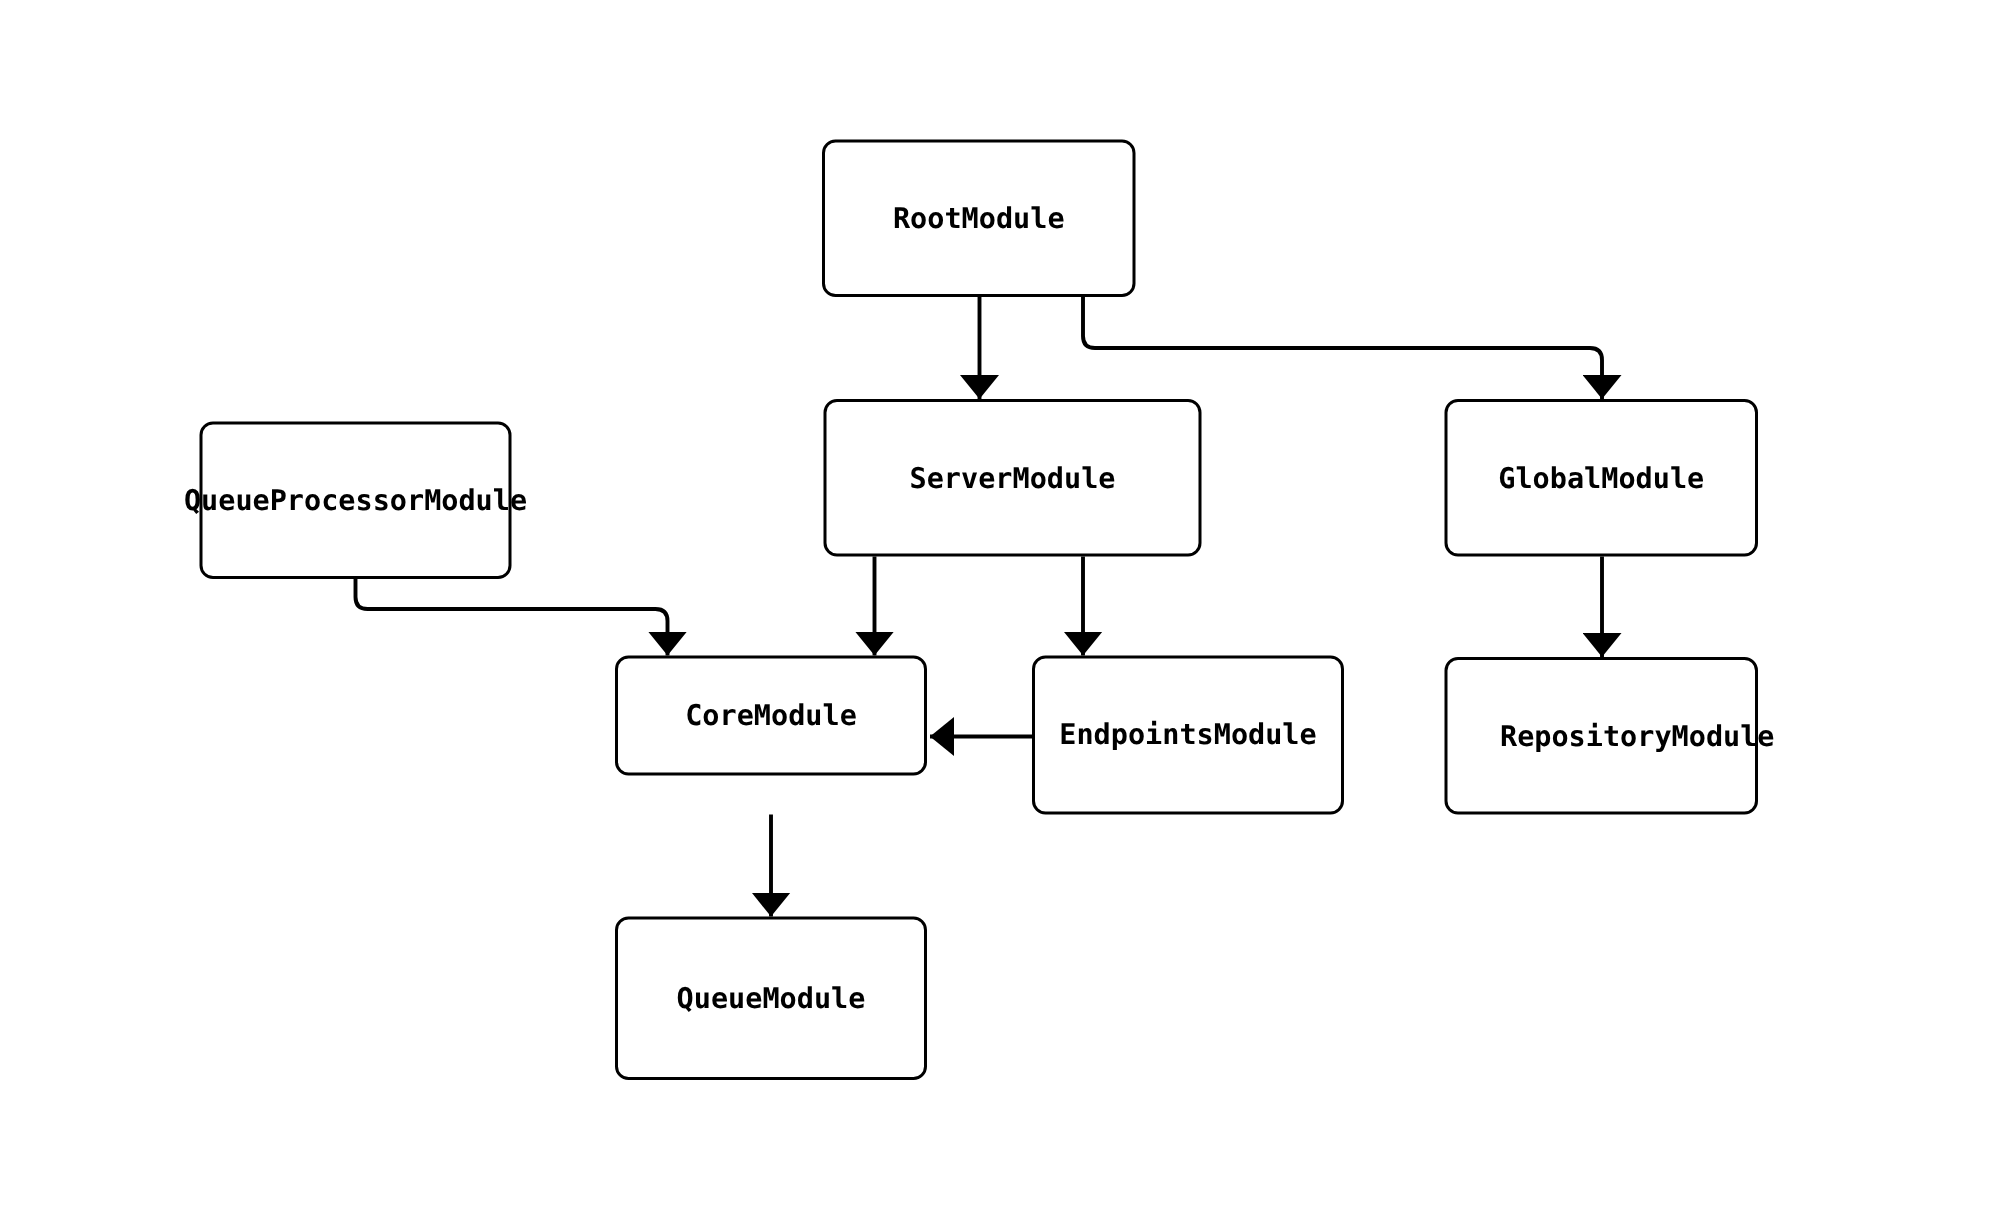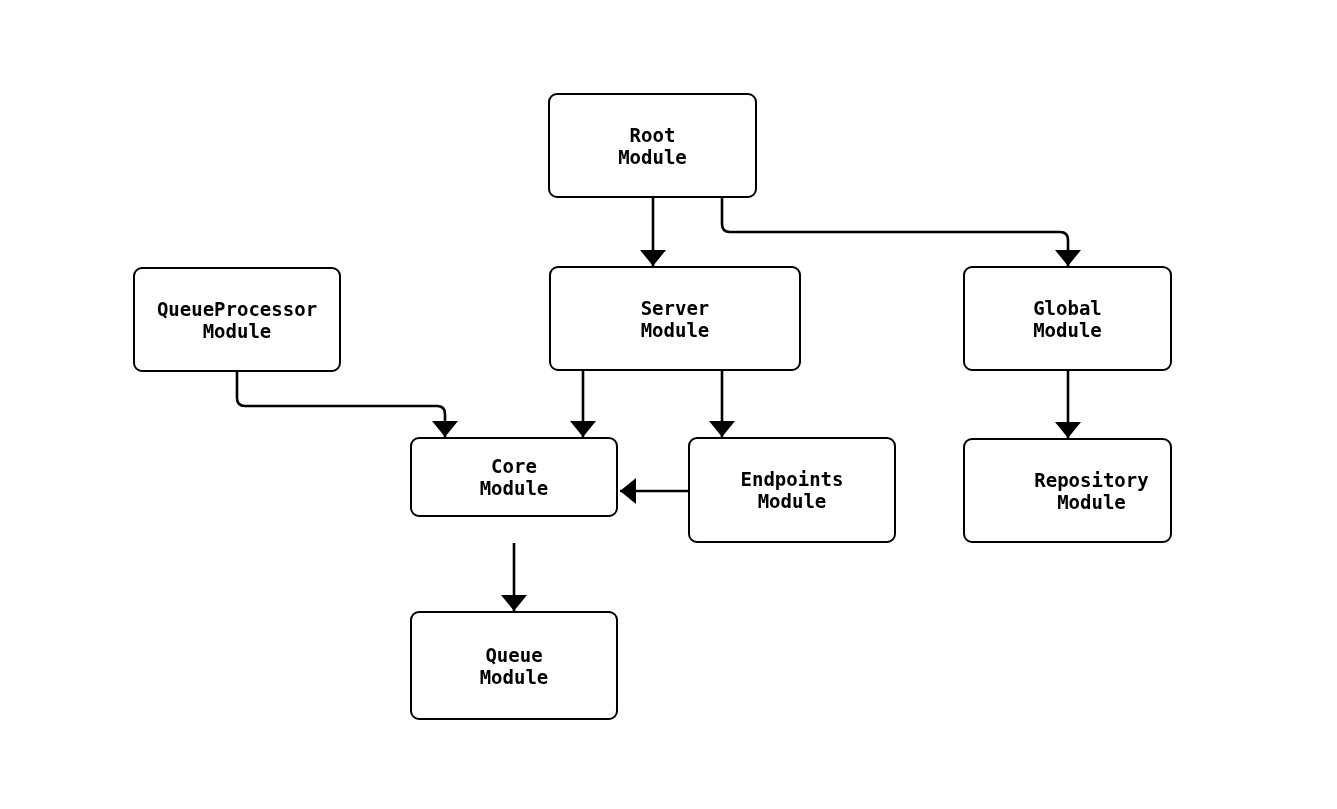--- a/index.html
+++ b/index.html
@@ -22,21 +22,21 @@
     width: 1337px;
     height: 809px;
   }
   .node {
     position: absolute;
     box-sizing: border-box;
     background: #ffffff;
     border: 2.6px solid #000000;
     border-radius: 9px;
     display: flex;
-    flex-direction: column;
+    flex-direction: row;
     align-items: center;
     justify-content: center;
     text-align: center;
     font-weight: bold;
     font-size: 19px;
     line-height: 22px;
     color: #000000;
   }
   .edge {
     fill: none;
@@ -64,21 +64,21 @@
       <path class="edge" d="M583,371 L583,437" marker-end="url(#arrow)"></path>
       <path class="edge" d="M722,371 L722,437" marker-end="url(#arrow)"></path>
       <path class="edge" d="M688,491 L620,491" marker-end="url(#arrow)"></path>
       <path class="edge" d="M1068,371 L1068,438" marker-end="url(#arrow)"></path>
       <path class="edge" d="M514,543 L514,611" marker-end="url(#arrow)"></path>
     </svg>
 <div class="node" style="left: 548px; top: 93px; width: 209px; height: 105px;">
       <div>Root</div>
       <div>Module</div>
     </div>
-    <div class="node" style="left: 133px; top: 267px; width: 208px; height: 105px;">
+    <div class="node" style="left: 133px; top: 281px; width: 208px; height: 105px;">
       <div>QueueProcessor</div>
       <div>Module</div>
     </div>
     <div class="node" style="left: 549px; top: 266px; width: 252px; height: 105px;">
       <div>Server</div>
       <div>Module</div>
     </div>
     <div class="node" style="left: 963px; top: 266px; width: 209px; height: 105px; justify-content: center;">
       <div>Global</div>
       <div>Module</div>

